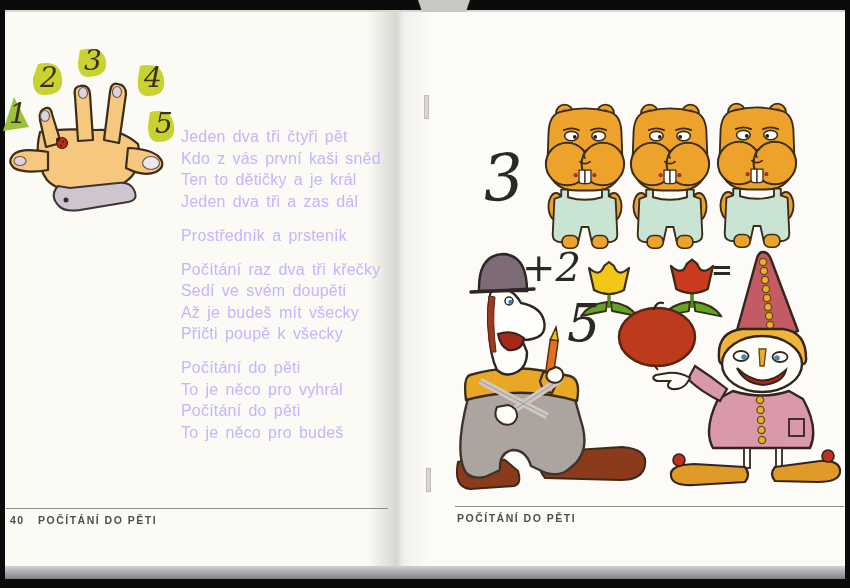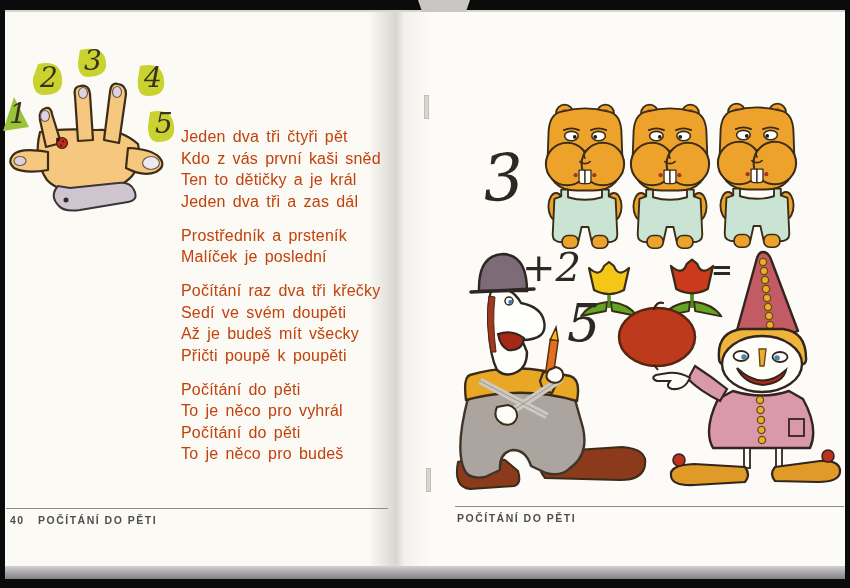--- a/index.html
+++ b/index.html
@@ -10,21 +10,21 @@
   #page-right{left:397px;width:448px;background:#fcfbf7;}
   #page-top-highlight{position:absolute;left:5px;top:10px;width:840px;height:2px;background:#d8d6d0;}
   #gutter{position:absolute;left:368px;top:12px;width:62px;height:554px;
     background:linear-gradient(90deg,rgba(0,0,0,0) 0%,rgba(90,85,80,0.22) 46%,rgba(150,145,138,0.10) 58%,rgba(0,0,0,0) 100%);}
   .staple{position:absolute;width:3px;background:#d9d6cf;border:1px solid #c2beb6;}
   #spine-notch-top{position:absolute;left:418px;top:0;width:52px;height:12px;background:#c9c7c3;
     clip-path:polygon(8% 100%,92% 100%,100% 0,0 0);}
   #book-bottom-edge{position:absolute;left:5px;top:566px;width:840px;height:13px;
     background:linear-gradient(#d2d0d3,#828085);}
   
-  #poem{position:absolute;left:181px;top:126px;width:222px;color:#c2410c;
+  #poem{position:absolute;left:181px;top:126px;width:222px;color:#c4b5fd;
         font-size:16px;line-height:21.5px;letter-spacing:0.2px;word-spacing:2.5px;}
   .stanza{margin:0 0 12.5px 0;}
   
   .hw{position:absolute;font-family:"DejaVu Serif",serif;font-style:italic;color:#2b2a22;line-height:1;}
   .hand-num{font-size:28px;color:#38321d;}
   #eq-3{left:483px;top:146px;font-size:64px;transform:rotate(-4deg);}
   #eq-plus2{left:522px;top:247px;font-size:40px;}
   #eq-equals{left:711px;top:257px;font-size:26px;font-weight:bold;font-style:normal;}
   #eq-5{left:567px;top:297px;font-size:52px;}
   
@@ -91,27 +91,26 @@
 
   <div id="poem">
     <div class="stanza">
       <div>Jeden dva tři čtyři pět</div>
       <div>Kdo z vás první kaši sněd</div>
       <div>Ten to dětičky a je král</div>
       <div>Jeden dva tři a zas dál</div>
     </div>
     <div class="stanza">
       <div>Prostředník a prsteník</div>
-      <div>Malíček je poslední</div>
     </div>
     <div class="stanza">
       <div>Počítání raz dva tři křečky</div>
       <div>Sedí ve svém doupěti</div>
       <div>Až je budeš mít všecky</div>
-      <div>Přičti poupě k poupěti</div>
+      <div>Přičti poupě k všecky</div>
     </div>
     <div class="stanza">
       <div>Počítání do pěti</div>
       <div>To je něco pro vyhrál</div>
       <div>Počítání do pěti</div>
       <div>To je něco pro budeš</div>
     </div>
   </div>
 
   <svg style="left:397px;top:12px" width="448" height="554" viewBox="397 12 448 554">

